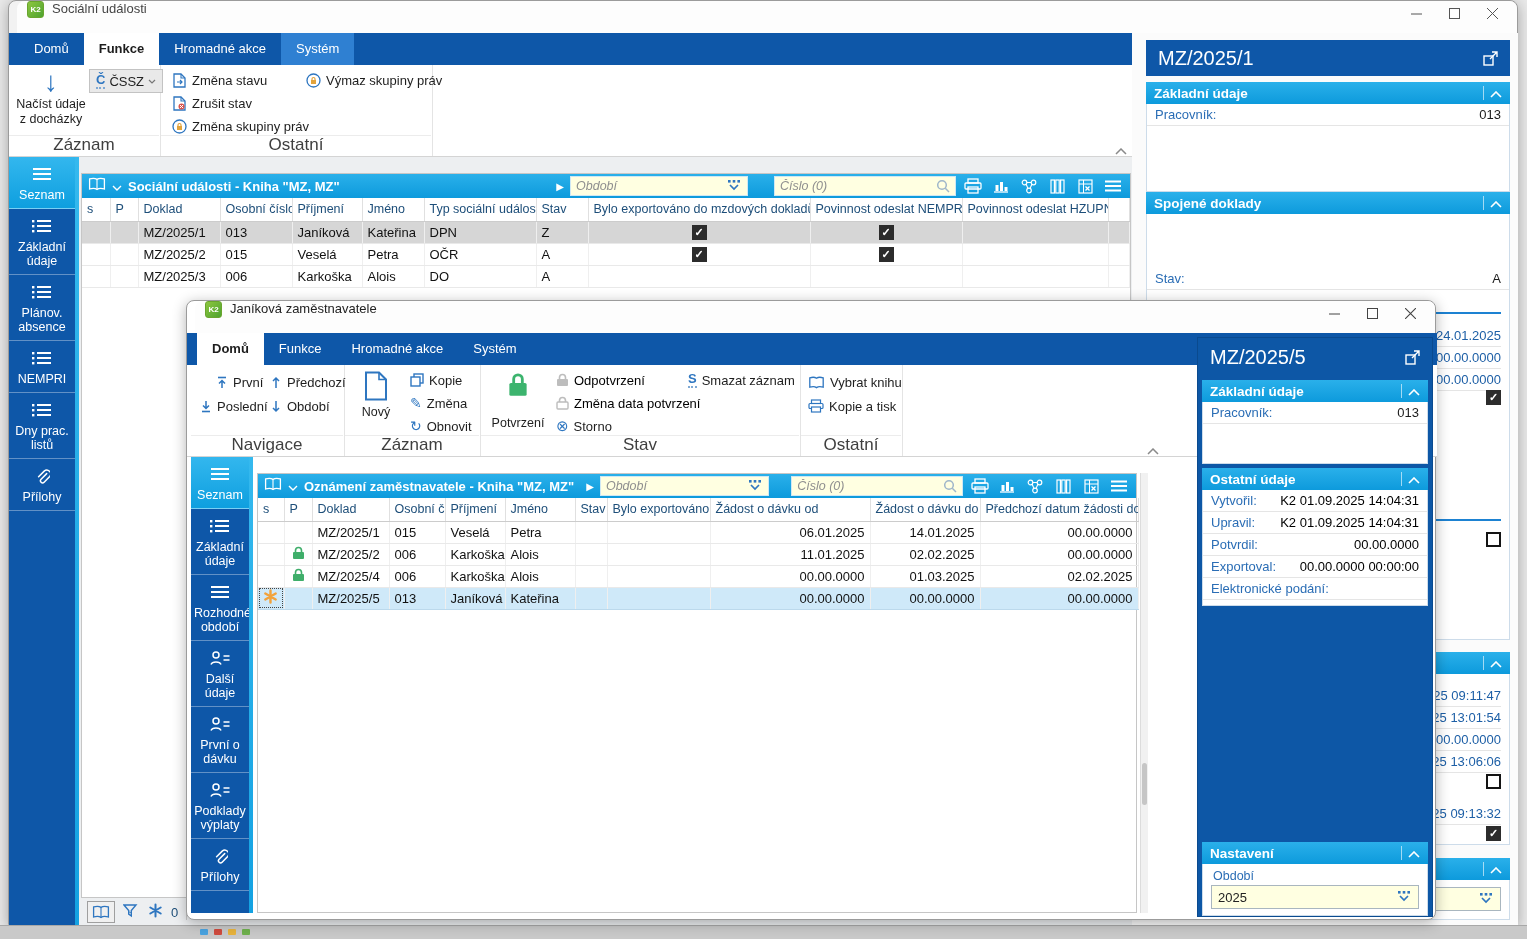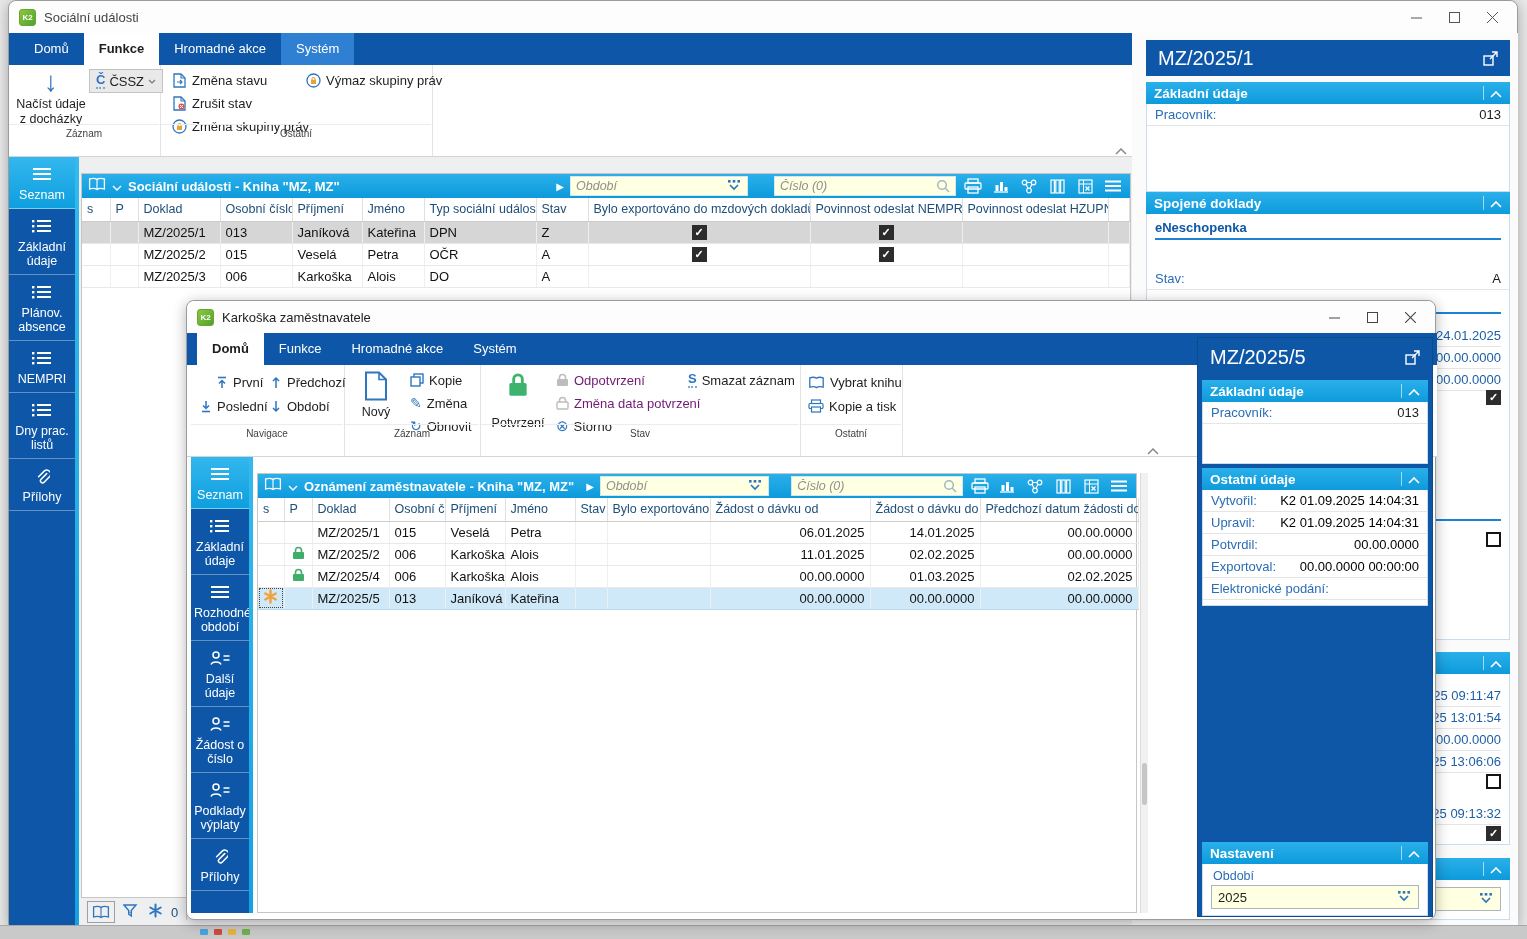--- a/index.html
+++ b/index.html
@@ -1,35 +1,35 @@
 <!DOCTYPE html>
 <html><head>
 <meta charset="utf-8">
 <style>
   *{box-sizing:border-box;margin:0;padding:0}
   body{font-family:"Liberation Sans",sans-serif;background:#b9b9b9}
   .stage{position:relative;width:1527px;height:939px;background:#e9e9e9;overflow:hidden}
   .a{position:absolute}
   .win{position:absolute;background:#f2f2f2;border:1px solid #9b9b9b;box-shadow:0 3px 14px rgba(0,0,0,.3)}
   
-  .titlebar{position:absolute;left:0;top:0;right:0;height:32px;background:#fdfdfd;border-radius:8px 8px 0 0;display:flex;align-items:center;padding:0 10px;gap:8px}
+  .titlebar{position:absolute;left:8px;top:0;right:0;height:32px;background:#fdfdfd;border-radius:8px 8px 0 0;display:flex;align-items:flex-start;padding:0 10px;gap:8px}
   .k2logo{width:17px;height:17px;border-radius:3px;background:linear-gradient(135deg,#8dc63f,#4da32f);color:#fff;font-size:8px;font-weight:700;display:flex;align-items:center;justify-content:center;border:1px solid #6aa52e}
   .wtitle{font-size:13px;color:#444}
   .winctl{width:30px;height:24px;display:flex;align-items:center;justify-content:center;color:#555}
   
   .tabbar{position:absolute;background:#0e57a8;display:flex;padding-left:10px}
   .tab{padding:0 15px;line-height:32px;font-size:13px;color:#fff;white-space:nowrap;cursor:pointer}
   .tab.active{background:#fff;color:#1d1d1d;font-weight:700}
   .tab.hl{background:#2f80d2}
   
   .ribbon{position:absolute;background:#fff;border-bottom:1px solid #d4d4d4}
   .rg{position:absolute;top:0;bottom:0;border-right:1px solid #e4e4e4}
-  .glabel{position:absolute;bottom:0;left:0;right:1px;height:32px;line-height:17px;text-align:center;font-size:10px;color:#3f3f3f;border-top:1px solid #ececec}
+  .glabel{position:absolute;bottom:0;left:0;right:1px;height:21px;line-height:17px;text-align:center;font-size:17px;color:#3f3f3f;border-top:1px solid #ececec}
   .ri{position:absolute;display:flex;align-items:center;gap:5px;font-size:13px;color:#1e1e1e;height:22px;padding:0 3px;white-space:nowrap;cursor:pointer}
-  .ri.dis{color:#701a75;cursor:default}
+  .ri.dis{color:#000000;cursor:default}
   .bigbtn{position:absolute;display:flex;flex-direction:column;align-items:center;font-size:12.5px;color:#1e1e1e;line-height:15px;cursor:pointer;text-align:center}
   .bigarrow{font-size:28px;line-height:30px;color:#2e76c0;font-weight:400}
   .cssz{position:absolute;height:24px;background:#e9e9e9;border:1px solid #c3c3c3;display:flex;align-items:center;gap:4px;padding:0 6px;font-size:13px;color:#222;cursor:pointer}
   .dotted-ic{color:#2e76c0;font-weight:700;border-bottom:2px dotted #7fa9d4;line-height:14px}
   
   .sidebar{position:absolute;background:#0e57a8}
   .saccent{position:absolute;background:linear-gradient(180deg,#35b9ee,#14a2e2)}
   .sitem{position:relative;padding:8px 3px 6px;text-align:center;color:#fff;font-size:12.5px;line-height:14px;border-bottom:1px solid rgba(255,255,255,.35);cursor:pointer}
   .sitem.active{background:linear-gradient(180deg,#33b7ee,#0e9fdf)}
   .sic{display:block;margin:2px auto 5px;height:16px}
@@ -416,21 +416,20 @@
     </div>
     <div class="psec" style="left:0;top:152px;width:364px">
       <div class="psec-h">
         <span>Spojené doklady</span>
           <span class="hdr-split"></span>
         <span><svg width="12" height="7">
               <path d="M1 6l5-5 5 5" fill="none" stroke="#fff" stroke-width="1.6"></path>
             </svg></span>
       </div>
       <div class="psec-b" style="height:426px">
-        <div class="subt" style="top:4px">eNeschopenka</div>
         <div class="prow" style="position:absolute;top:54px;left:0;right:0">
           <span class="pl">Stav:</span>
             <span class="pv">A</span>
         </div>
         <div class="subt" style="top:78px"></div>
         <div></div>
       <div class="crow" style="top: 112px;">24.01.2025</div>
           <div class="crow" style="top: 134px;">00.00.0000</div>
           <div class="crow" style="top: 156px;">00.00.0000</div>
           <span class="ccb cb" style="top: 176px;">✓</span>
@@ -477,21 +476,21 @@
               <path d="M4 5l4 4 4-4" fill="none" stroke="#2e76c0" stroke-width="1.7"></path>
             </svg>
         </div>
       </div>
     </div>
   </div>
 
   <div class="win" style="left:186px;top:300px;width:1250px;height:620px;border-radius:8px;z-index:3;background:#fff">
     <div class="titlebar">
       <span class="k2logo">K2</span>
-      <span class="wtitle" style="color:#222">Karkoška zaměstnavatele</span>
+      <span class="wtitle" style="color:#222">Janíková zaměstnavatele</span>
       <span style="flex:1"></span>
       <span class="winctl">
           <svg width="11" height="11">
             <path d="M0 6h11" stroke="#444" stroke-width="1"></path>
           </svg>
         </span>
       <span class="winctl">
           <svg width="11" height="11">
             <rect x="0.5" y="0.5" width="10" height="10" fill="none" stroke="#444"></rect>
           </svg>
@@ -634,21 +633,21 @@
             </svg></span><span>Rozhodné období</span></div>
         <div class="sitem"><span class="sic"><svg width="20" height="15">
               <circle cx="6" cy="4" r="3" fill="none" stroke="#fff" stroke-width="1.5"></circle>
               <path d="M1 13.5c1.2-3.5 8.8-3.5 10 0" fill="none" stroke="#fff" stroke-width="1.5"></path>
               <path d="M13.5 5h6M13.5 9h6" stroke="#fff" stroke-width="1.5"></path>
             </svg></span><span>Další údaje</span></div>
         <div class="sitem"><span class="sic"><svg width="20" height="15">
               <circle cx="6" cy="4" r="3" fill="none" stroke="#fff" stroke-width="1.5"></circle>
               <path d="M1 13.5c1.2-3.5 8.8-3.5 10 0" fill="none" stroke="#fff" stroke-width="1.5"></path>
               <path d="M13.5 5h6M13.5 9h6" stroke="#fff" stroke-width="1.5"></path>
-            </svg></span><span>Žádost o číslo</span></div>
+            </svg></span><span>První o dávku</span></div>
         <div class="sitem"><span class="sic"><svg width="20" height="15">
               <circle cx="6" cy="4" r="3" fill="none" stroke="#fff" stroke-width="1.5"></circle>
               <path d="M1 13.5c1.2-3.5 8.8-3.5 10 0" fill="none" stroke="#fff" stroke-width="1.5"></path>
               <path d="M13.5 5h6M13.5 9h6" stroke="#fff" stroke-width="1.5"></path>
             </svg></span><span>Podklady výplaty</span></div>
         <div class="sitem"><span class="sic"><svg width="15" height="17" viewBox="0 0 15 17">
               <path d="M11.7 4.6l-5.6 5.6a2.1 2.1 0 0 0 3 3l5.6-5.6a3.9 3.9 0 0 0-5.5-5.5L3.6 7.7" fill="none" stroke="#fff" stroke-width="1.5" stroke-linecap="round"></path>
             </svg></span><span>Přílohy</span></div>
       </div>
     <div class="saccent" style="left:62px;top:156px;width:4px;height:456px"></div>

